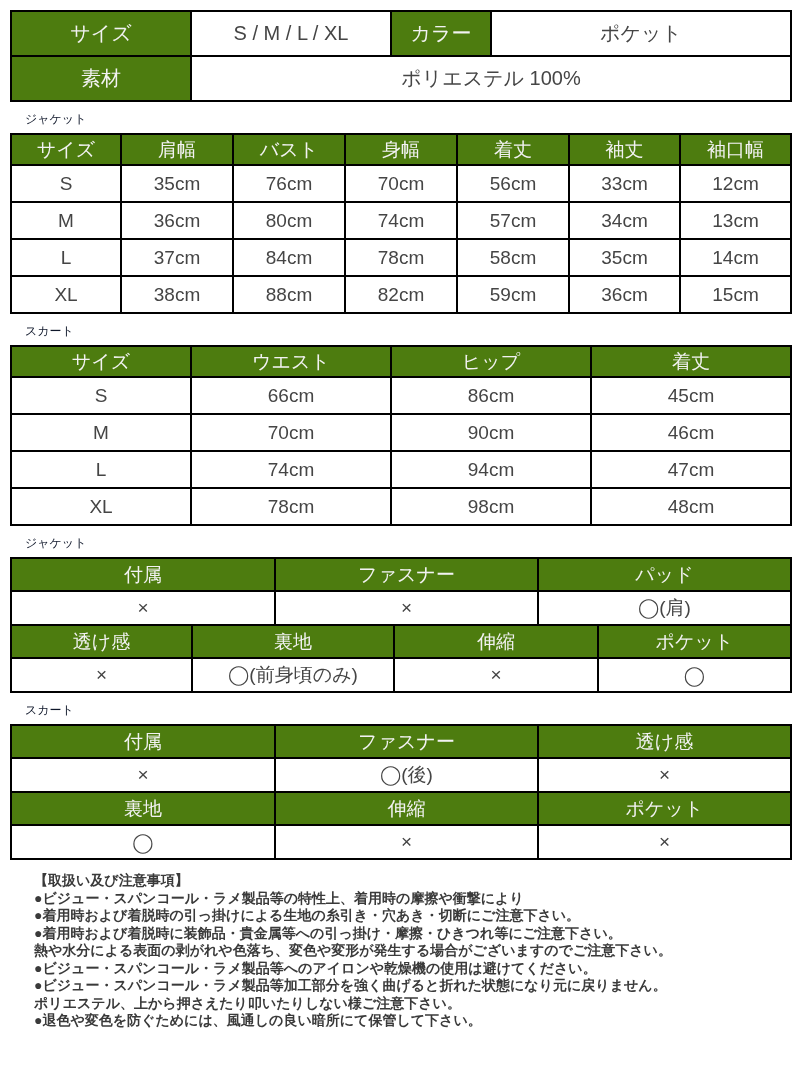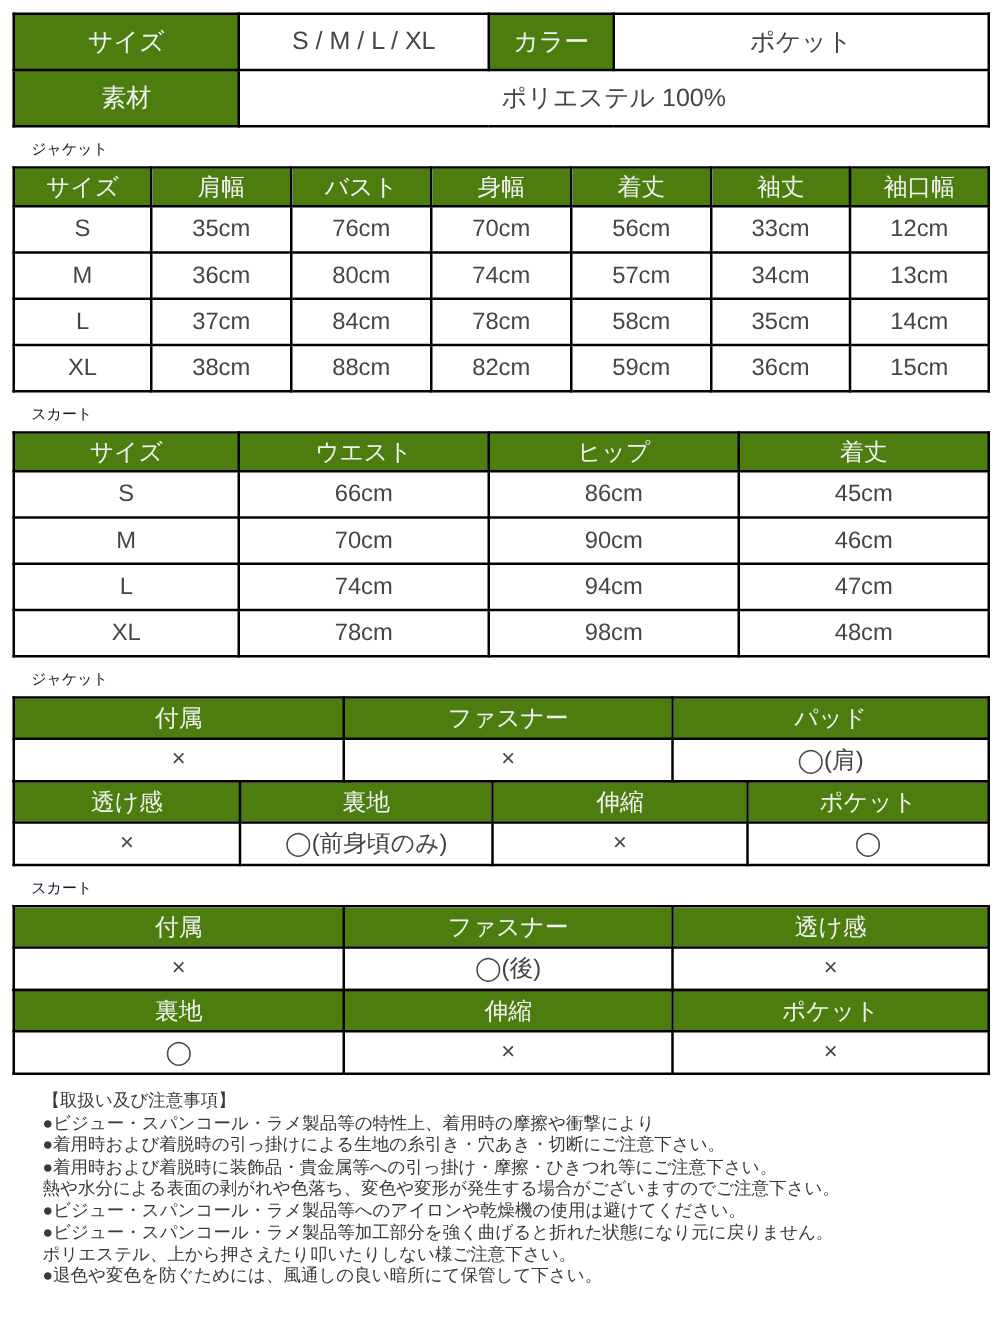--- a/index.html
+++ b/index.html
@@ -25,21 +25,21 @@
   .t-ssize th{height:29px;}
   .t-ssize td{height:35px;}
   
   .t-detail th{height:31px;margin-left:24px;}
   .t-detail td{height:32px;}
   .stack{margin-top:-2px;}
   .section-label{
     font-size:12px;line-height:21px;color:#0f172a;
     margin:7px 0 3px 15px;
   }
-  .notes{margin:12px 0 0 24px;width:750px;}
+  .notes{margin:12px 0 0 24px;width:750px;font-weight:bold;}
   .notes div{
     font-size:14px;line-height:17.5px;color:#3a3a3a;
     white-space:nowrap;
   }
 </style>
 </head>
 <body>
 
 <div class="wrap">
 

